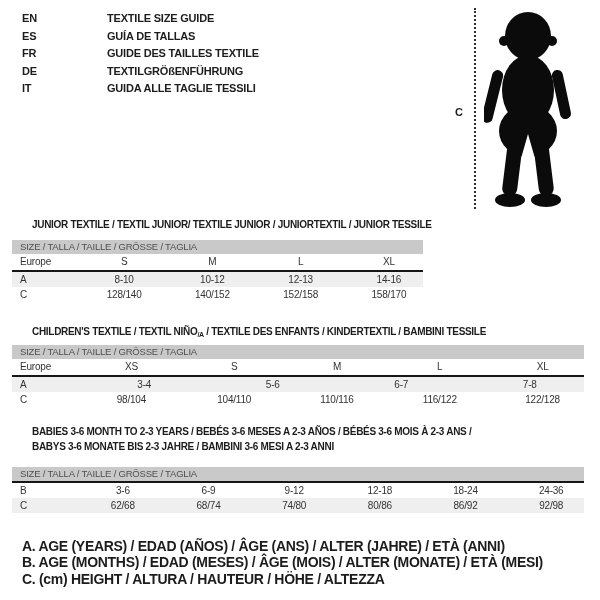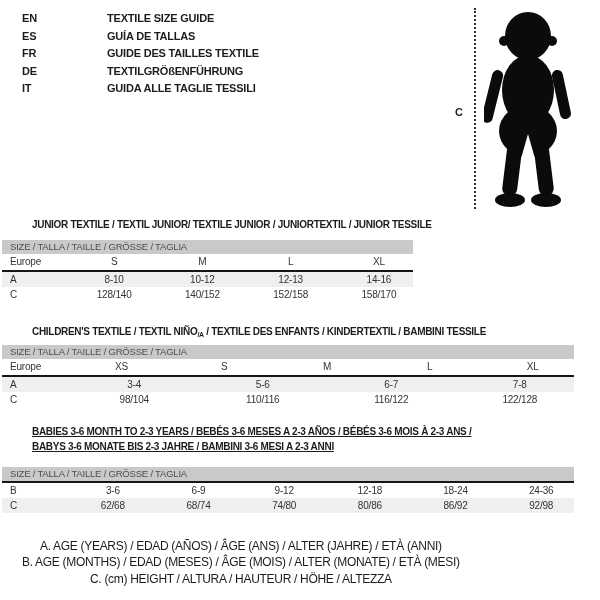--- a/index.html
+++ b/index.html
@@ -13,38 +13,38 @@
   .lang-text { font-size:11px; font-weight:700; color:#1d1d1d; letter-spacing:-0.2px; }
 
   
   .height-line { position:absolute; left:474px; top:8px; height:201px; border-left:2px dotted #2e2e2e; }
   .figure-label { position:absolute; left:455px; top:106px; font-size:11px; font-weight:700; color:#1d1d1d; }
   .baby-svg { position:absolute; left:484px; top:10px; }
 
   
   .section-title { position:absolute; left:32px; font-size:10px; font-weight:700; color:#1c1c1c; letter-spacing:-0.3px; white-space:nowrap; }
   .section-title sub { font-size:7px; vertical-align:-2px; }
-  .two-line { line-height:15px; white-space:normal; width:520px;text-decoration:underline; }
+  .two-line { line-height:15px; white-space:normal; width:520px; }
 
   
-  .size-table { position:absolute; left:2px; }
+  .size-table { position:absolute; left:12px; }
   .w-narrow { width:411px; }
   .w-wide { width:572px; }
   .bar { height:14px; line-height:14px; background:#c9c9c9; color:#4f4f4f; font-size:9.5px; padding-left:8px; letter-spacing:-0.2px; }
   .trow { display:flex; font-size:10px; color:#333333; letter-spacing:-0.2px;gap:20px; }
   .trow.h16 { height:16px; line-height:16px; }
   .trow.h15 { height:15px; line-height:15px; }
   .trow .lbl { width:58px; padding-left:8px; }
   .trow .val { flex:1; text-align:center; }
   .rule { height:2px; background:#161616; }
   .striped { background:#efefef; }
 
   
   .legend { position:absolute; left:22px; top:538px; }
-  .legend-line { height:16.4px; line-height:16.4px; font-size:12px; font-weight:400; color:#1c1c1c; letter-spacing:-0.3px; white-space:nowrap;text-align:center; }
+  .legend-line { height:16.4px; line-height:16.4px; font-size:14px; font-weight:700; color:#1c1c1c; letter-spacing:-0.3px; white-space:nowrap; }
 </style>
 </head>
 <body>
 
 <div class="page">
 
   <div class="lang-block">
     <div class="lang-row">
       <span class="lang-code">EN</span>
       <span class="lang-text">TEXTILE SIZE GUIDE</span>
@@ -128,20 +128,21 @@
     <div class="trow h15 striped">
       <div class="lbl">A</div>
       <div class="val">3-4</div>
       <div class="val">5-6</div>
       <div class="val">6-7</div>
       <div class="val">7-8</div>
     </div>
     <div class="trow h15">
       <div class="lbl">C</div>
       <div class="val">98/104</div>
+      <div class="val">104/110</div>
       <div class="val">110/116</div>
       <div class="val">116/122</div>
       <div class="val">122/128</div>
     </div>
   </div>
 
   <div class="section-title two-line" style="top:424px">
     <div>BABIES 3-6 MONTH TO 2-3 YEARS / BEBÉS 3-6 MESES A 2-3 AÑOS / BÉBÉS 3-6 MOIS À 2-3 ANS /</div>
     <div>BABYS 3-6 MONATE BIS 2-3 JAHRE / BAMBINI 3-6 MESI A 2-3 ANNI</div>
   </div>

